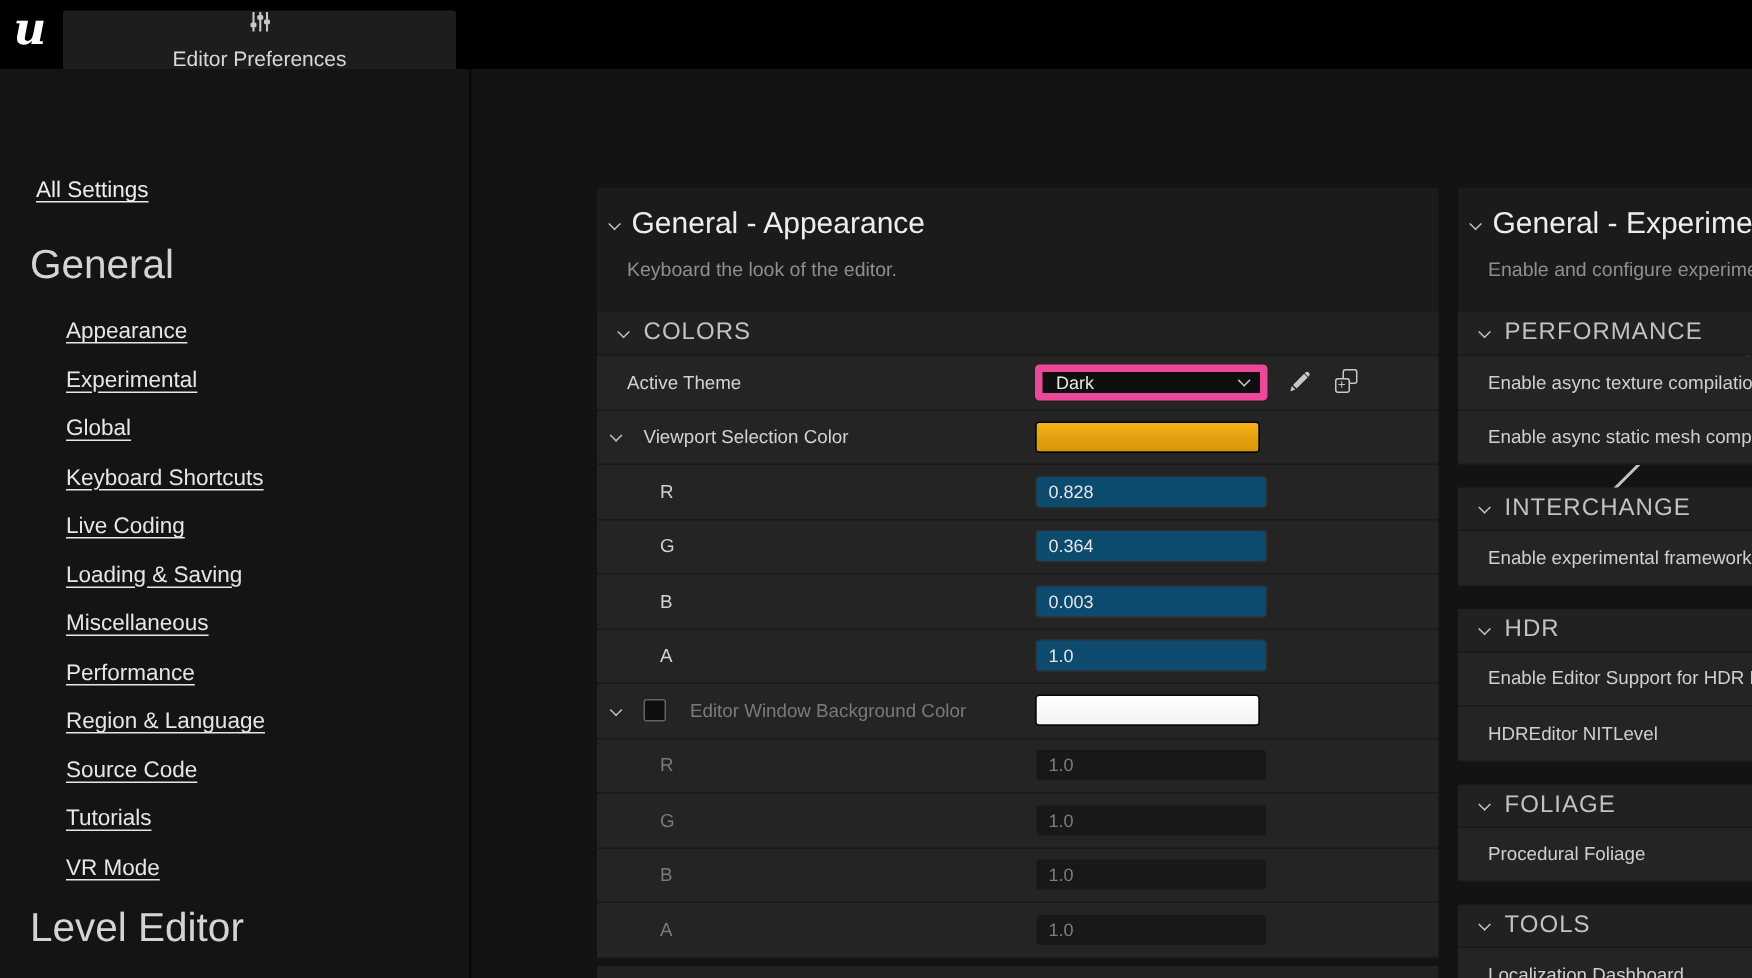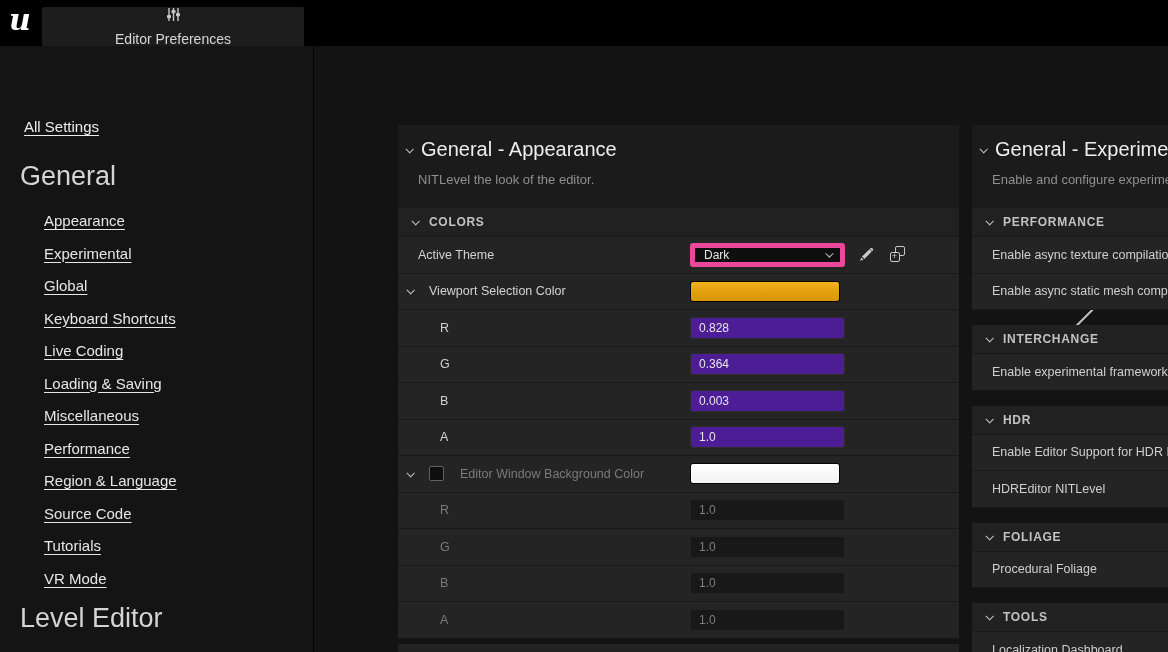--- a/index.html
+++ b/index.html
@@ -53,35 +53,35 @@
   
   .panel-header { background:#1b1b1b; height:83px; padding-top:13px; }
   .panel-title-row { display:flex; align-items:center; gap:9px; padding-left:8px; }
   .panel-title { font-size:20px; color:#ededed; white-space:nowrap; }
   .panel-sub { font-size:13px; color:#8f8f8f; margin:11px 0 0 20px; white-space:nowrap; }
 
   .cat-bar {
     height:29px; background:#212121; display:flex; align-items:center; gap:11px;
     padding-left:14px; border-bottom:1px solid #191919;
   }
-  .cat-label { font-size:12px; font-weight:bold; color:#c2c2c2; letter-spacing:0.7px; white-space:nowrap; }
+  .cat-label { font-size:16px; font-weight:normal; color:#c2c2c2; letter-spacing:0.7px; white-space:nowrap; }
 
   .row {
     height:36.5px; background:#242424; border-bottom:1px solid #191919;
     display:flex; align-items:center;
   }
   .row .label-cell { flex:1; display:flex; align-items:center; gap:9px; height:100%; padding-left:20px; }
   .row .label-cell.with-chev { padding-left:9px;gap:16px; }
   .row .label-cell.sub { padding-left:42px; }
   .row .value-cell { width:269px; display:flex; align-items:center; height:100%; }
   .row-label { font-size:12.5px; color:#d2d2d2; white-space:nowrap; }
   .row-label.dim, .row.disabled .row-label { color:#7a7a7a; }
 
   .val-input {
-    width:155px; height:22px; background:#4c1d95; border:1px solid #2d2d2d; border-radius:3px;
+    width:155px; height:22px; background:#0c4a6e; border:1px solid #2d2d2d; border-radius:3px;
     color:#e6e6e6; font-size:12px; padding:0 8px; font-family:"Liberation Sans", sans-serif; outline:none;
   }
   .row.disabled .val-input { color:#7d7d7d; background:#181818; border-color:#242424; }
 
   .dropdown {
     width:155px; height:24px; background:#0f0f0f; border:5px solid #ec4899; border-radius:3px;
     display:flex; align-items:center; padding:0 9px; font-size:12px; color:#e6e6e6; cursor:default;
   }
   .dropdown .chev { margin-left:auto; width:6px; height:6px; border-width:1.6px; transform:rotate(45deg) translateY(-2px); }
 
@@ -162,21 +162,21 @@
 
   </div>
 </div>
 
 <div class="main">
   <div class="panel-header">
     <div class="panel-title-row">
       <span class="chev down small"></span>
       <span class="panel-title">General - Appearance</span>
     </div>
-    <div class="panel-sub">NITLevel the look of the editor.</div>
+    <div class="panel-sub">Keyboard the look of the editor.</div>
   </div>
 
   <div class="cat-bar">
     <span class="chev down small"></span>
     <span class="cat-label">COLORS</span>
   </div>
 
   <div class="row">
     <div class="label-cell">
       <span class="row-label">Active Theme</span>

